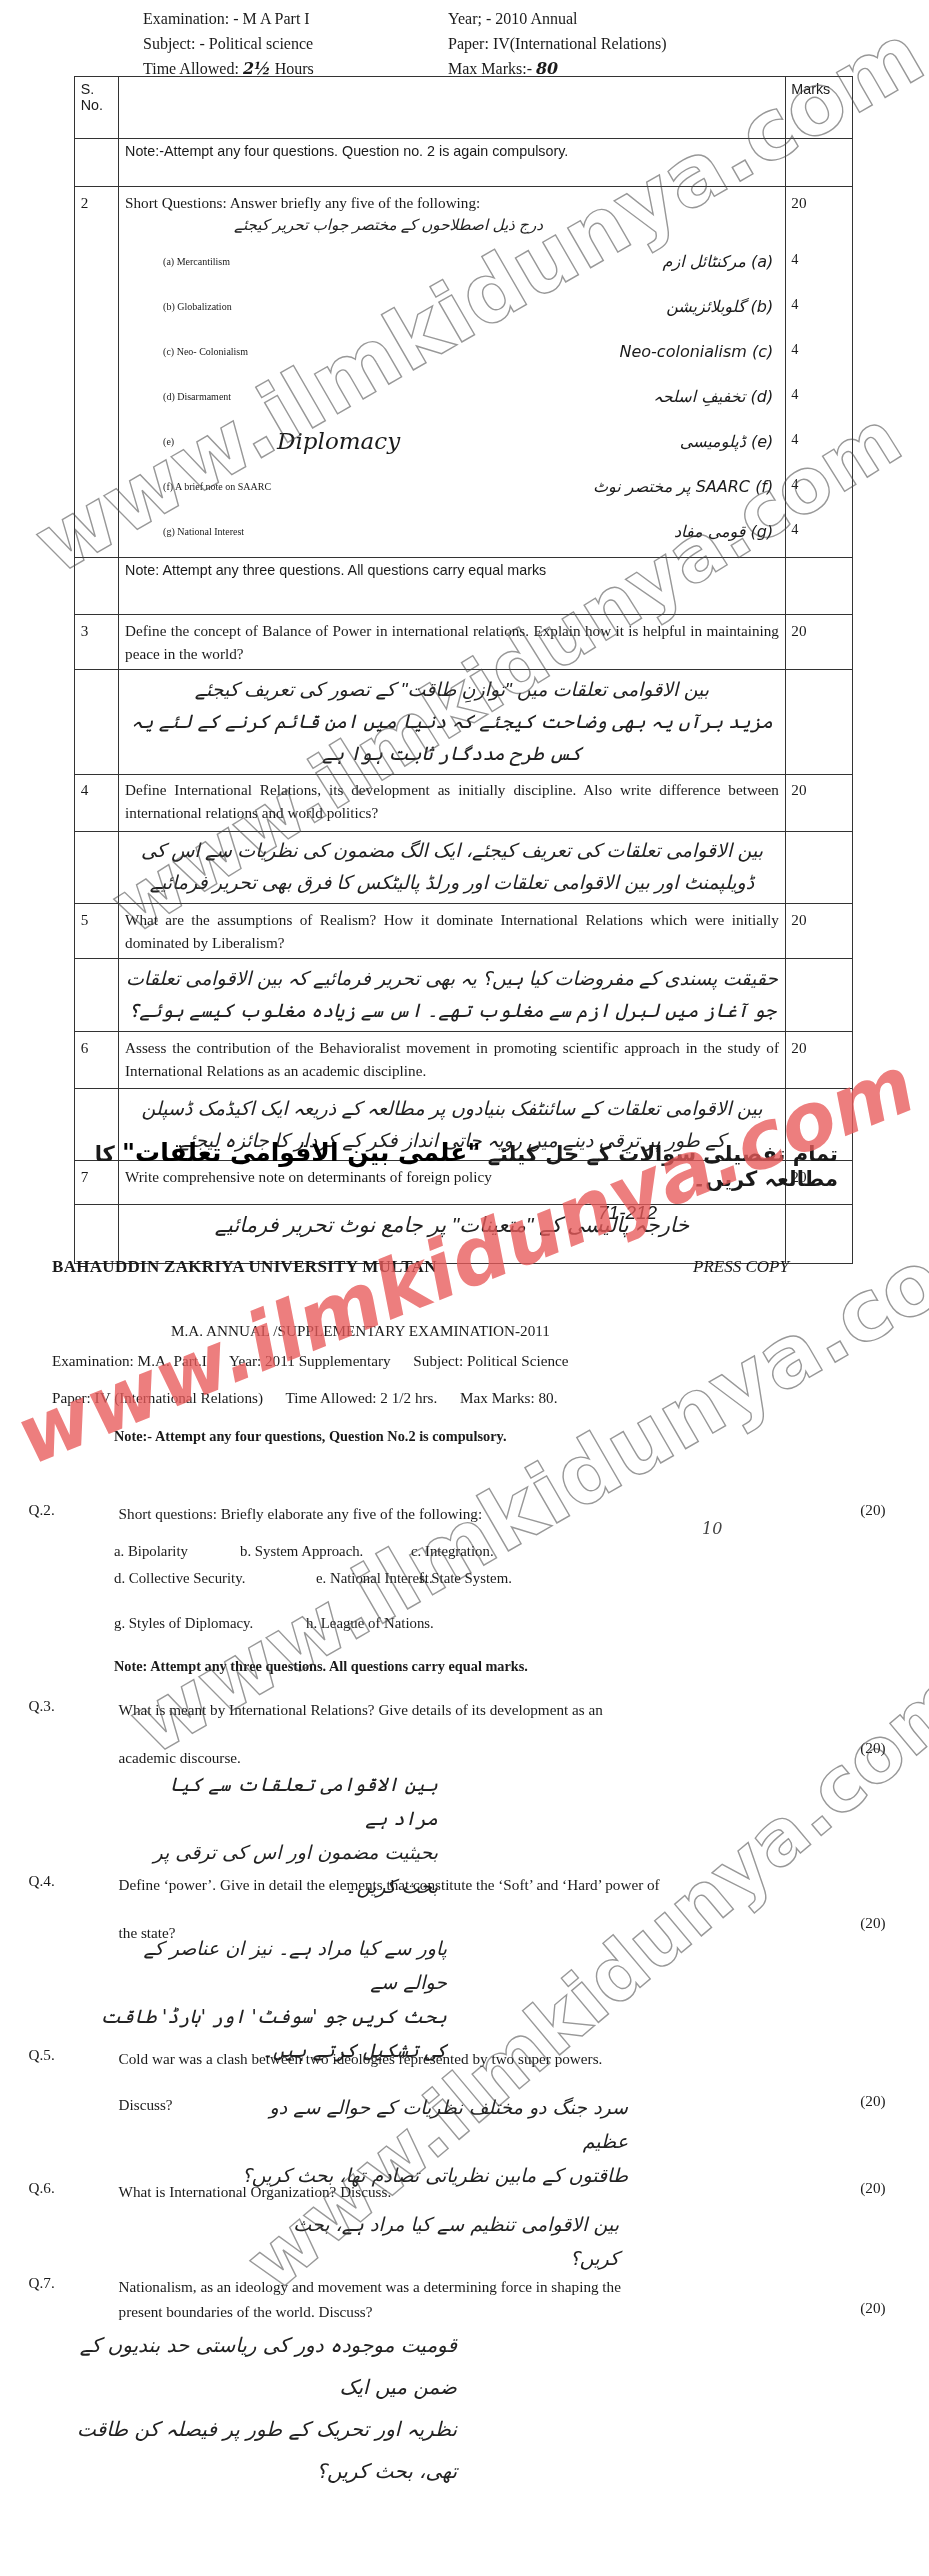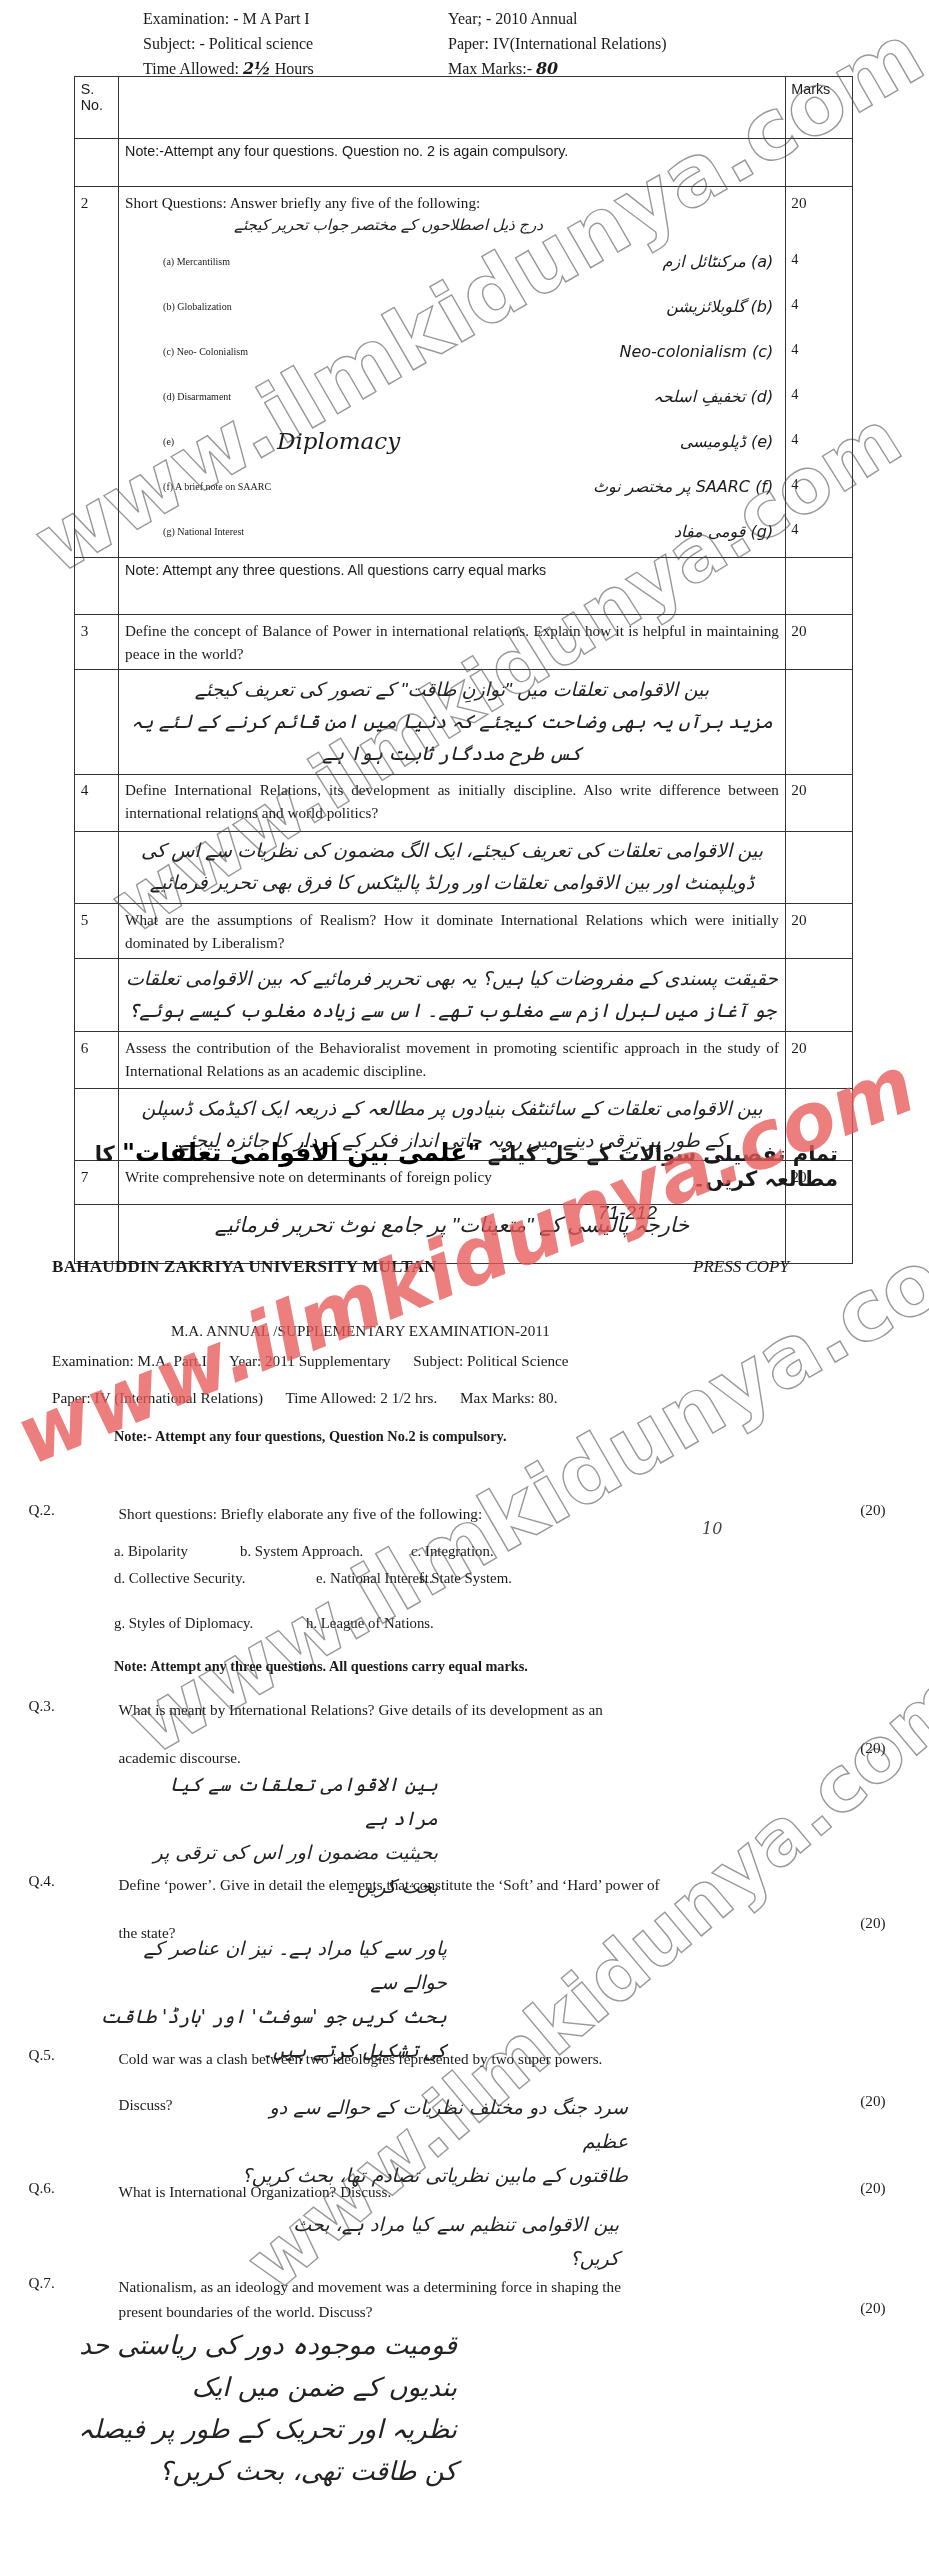--- a/index.html
+++ b/index.html
@@ -305,21 +305,21 @@
   <div class="uhand" style="left:257px;top:2207px;width:362px;">
     <div>بین الاقوامی تنظیم سے کیا مراد ہے، بحث کریں؟</div>
   </div>
 
   <div class="q" style="top:2274px;height:57px">
     <span class="qn">Q.7.</span>
     <span class="qt">Nationalism, as an ideology and movement was a determining force in shaping the</span>
     <span class="qt" style="top:25px">present boundaries of the world. Discuss?</span>
     <span class="qm" style="top:25px">(20)</span>
   </div>
-  <div class="uhand" style="left:57px;top:2324px;width:400px;font-size:26px;line-height:42px;">
+  <div class="uhand" style="left:57px;top:2324px;width:400px;font-size:20px;line-height:42px;">
     <div>قومیت موجودہ دور کی ریاستی حد بندیوں کے ضمن میں ایک</div>
     <div>نظریہ اور تحریک کے طور پر فیصلہ کن طاقت تھی، بحث کریں؟</div>
   </div>
 
   <div class="wm wm-outline" style="left:67px;top:495px;transform:rotate(-30deg);">www.ilmkidunya.com</div>
   <div class="wm wm-outline" style="left:143px;top:862px;transform:rotate(-32deg);font-size:76px;">www.ilmkidunya.com</div>
   <div class="wm wm-red" style="left:38px;top:1390px;transform:rotate(-22deg);">www.ilmkidunya.com</div>
   <div class="wm wm-outline" style="left:162px;top:1676px;transform:rotate(-30deg);">www.ilmkidunya.com</div>
   <div class="wm wm-outline" style="left:286px;top:2219px;transform:rotate(-40deg);font-size:76px;">www.ilmkidunya.com</div>
 </div>

